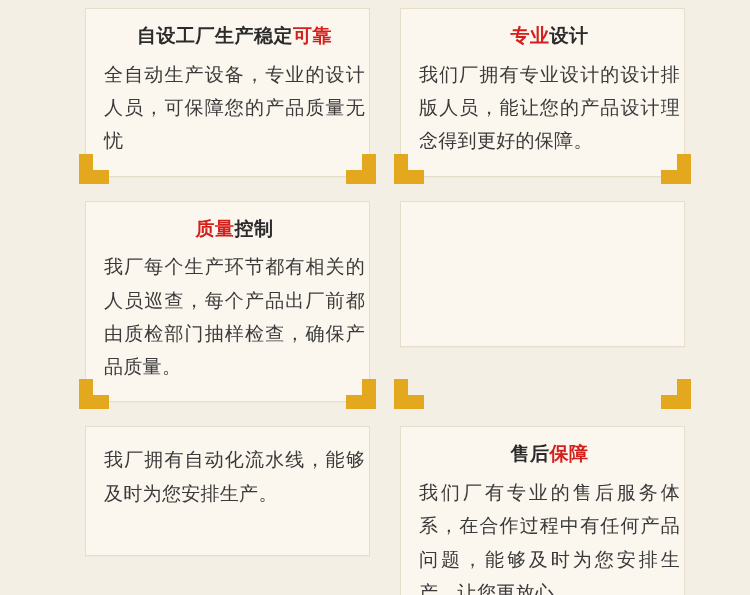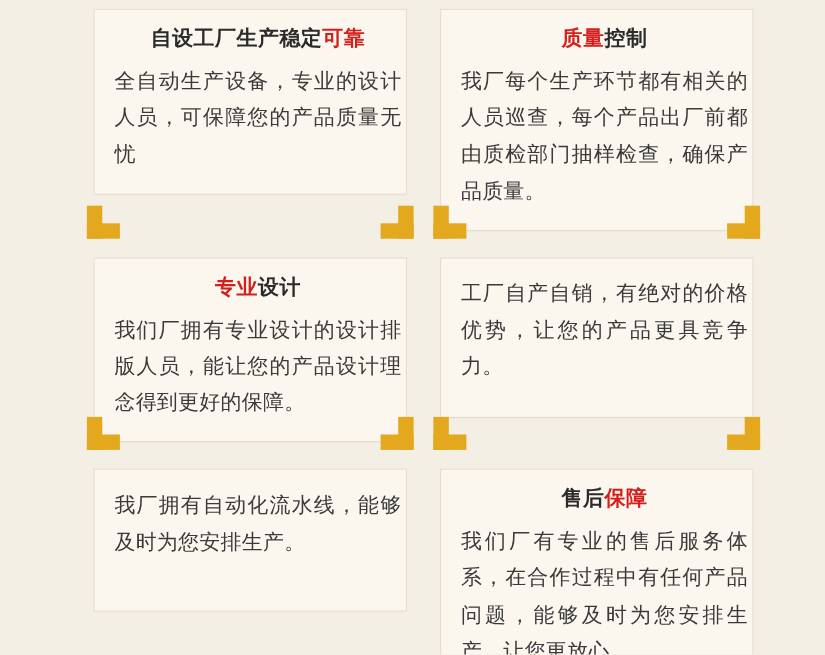--- a/index.html
+++ b/index.html
@@ -110,44 +110,43 @@
         <div class="card-title">
           <span class="dark">自设工厂生产稳定</span><span class="red">可靠</span>
         </div>
         <div class="card-body">全自动生产设备，专业的设计人员，可保障您的产品质量无忧</div>
       </div>
       <span class="corner bl"></span>
       <span class="corner br"></span>
     </div>
 
     <div class="card-wrap">
-      <div class="card tall">
-        <div class="card-title">
-          <span class="red">质量</span><span class="dark">控制</span>
-        </div>
-        <div class="card-body">我厂每个生产环节都有相关的人员巡查，每个产品出厂前都由质检部门抽样检查，确保产品质量。</div>
-      </div>
-      <span class="corner bl"></span>
-      <span class="corner br"></span>
-    </div>
-
-    <div class="card-wrap">
       <div class="card">
         <div class="card-title">
           <span class="red">专业</span><span class="dark">设计</span>
         </div>
         <div class="card-body">我们厂拥有专业设计的设计排版人员，能让您的产品设计理念得到更好的保障。</div>
       </div>
       <span class="corner bl"></span>
       <span class="corner br"></span>
     </div>
 
     <div class="card-wrap">
       <div class="card tall">
-        <div class="card-body">工厂自产自销，有绝对的价格优势，让您的产品更具竞争力。</div>
+        <div class="card-title">
+          <span class="red">质量</span><span class="dark">控制</span>
+        </div>
+        <div class="card-body">我厂每个生产环节都有相关的人员巡查，每个产品出厂前都由质检部门抽样检查，确保产品质量。</div>
+      </div>
+      <span class="corner bl"></span>
+      <span class="corner br"></span>
+    </div>
+
+    <div class="card-wrap">
+      <div class="card tall">
       </div>
       <span class="corner bl"></span>
       <span class="corner br"></span>
     </div>
 
     <div class="card-wrap">
       <div class="card">
         <div class="card-body">我厂拥有自动化流水线，能够及时为您安排生产。</div>
       </div>
       <span class="corner bl"></span>

